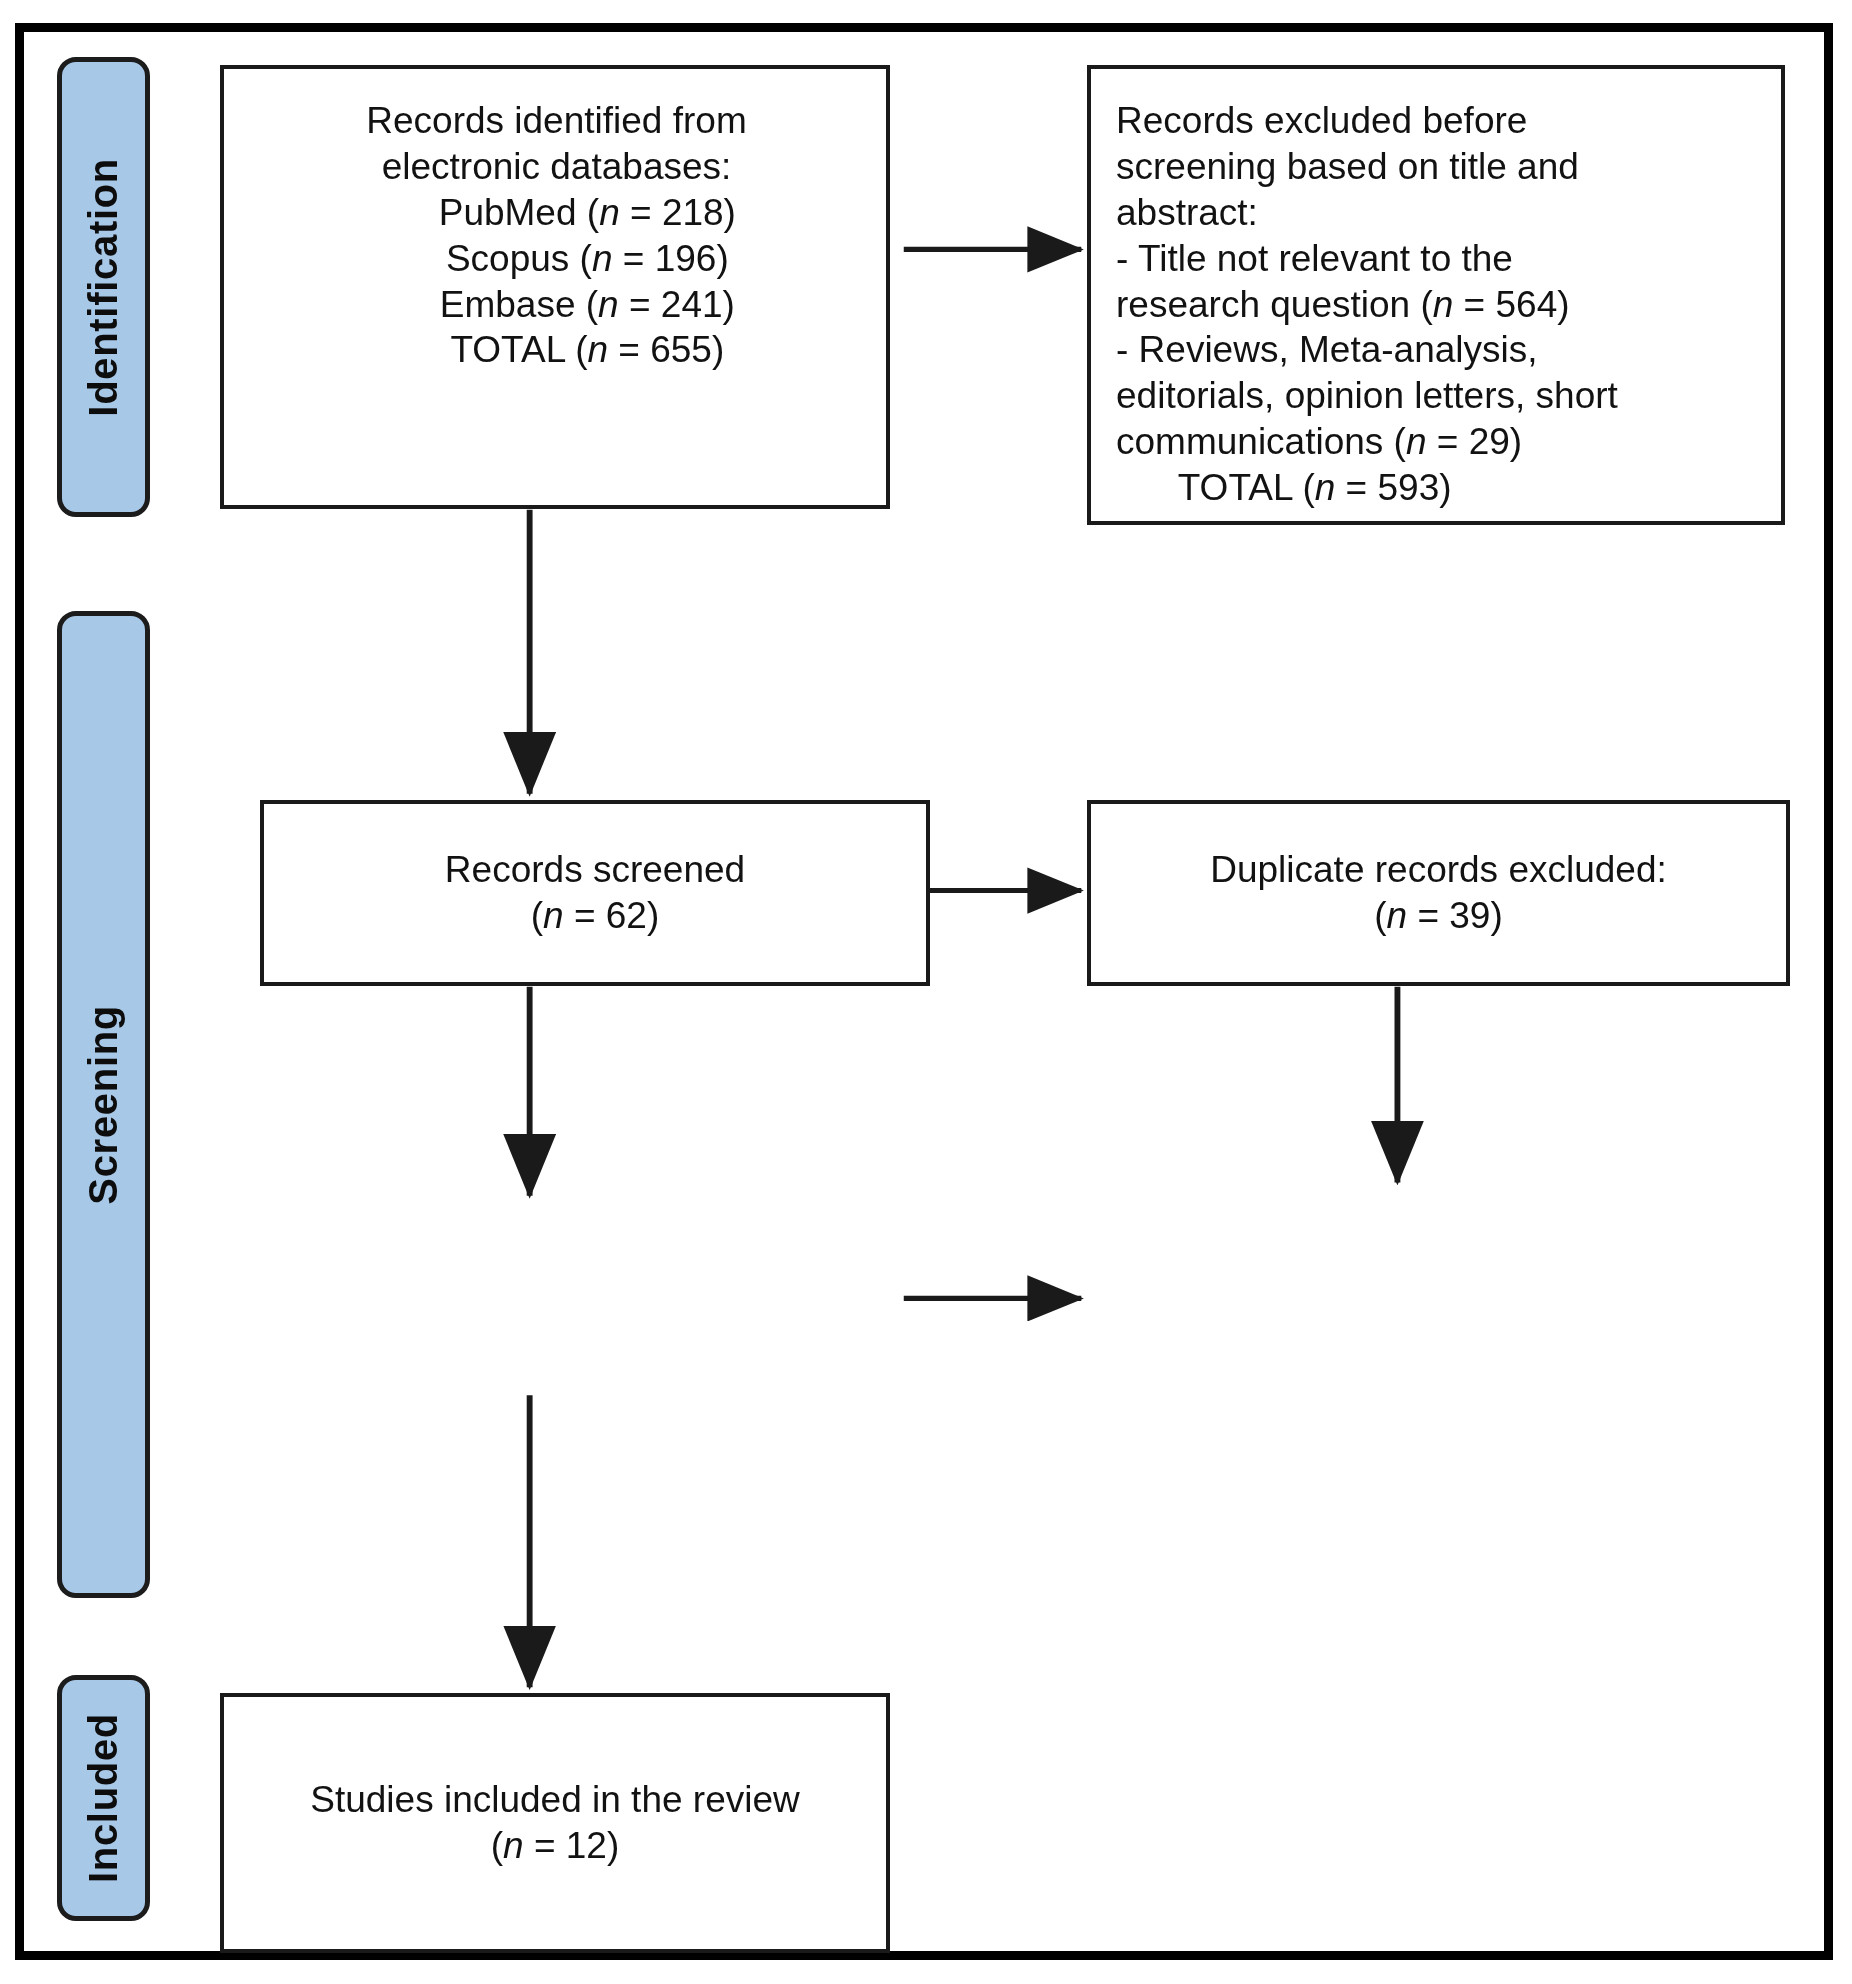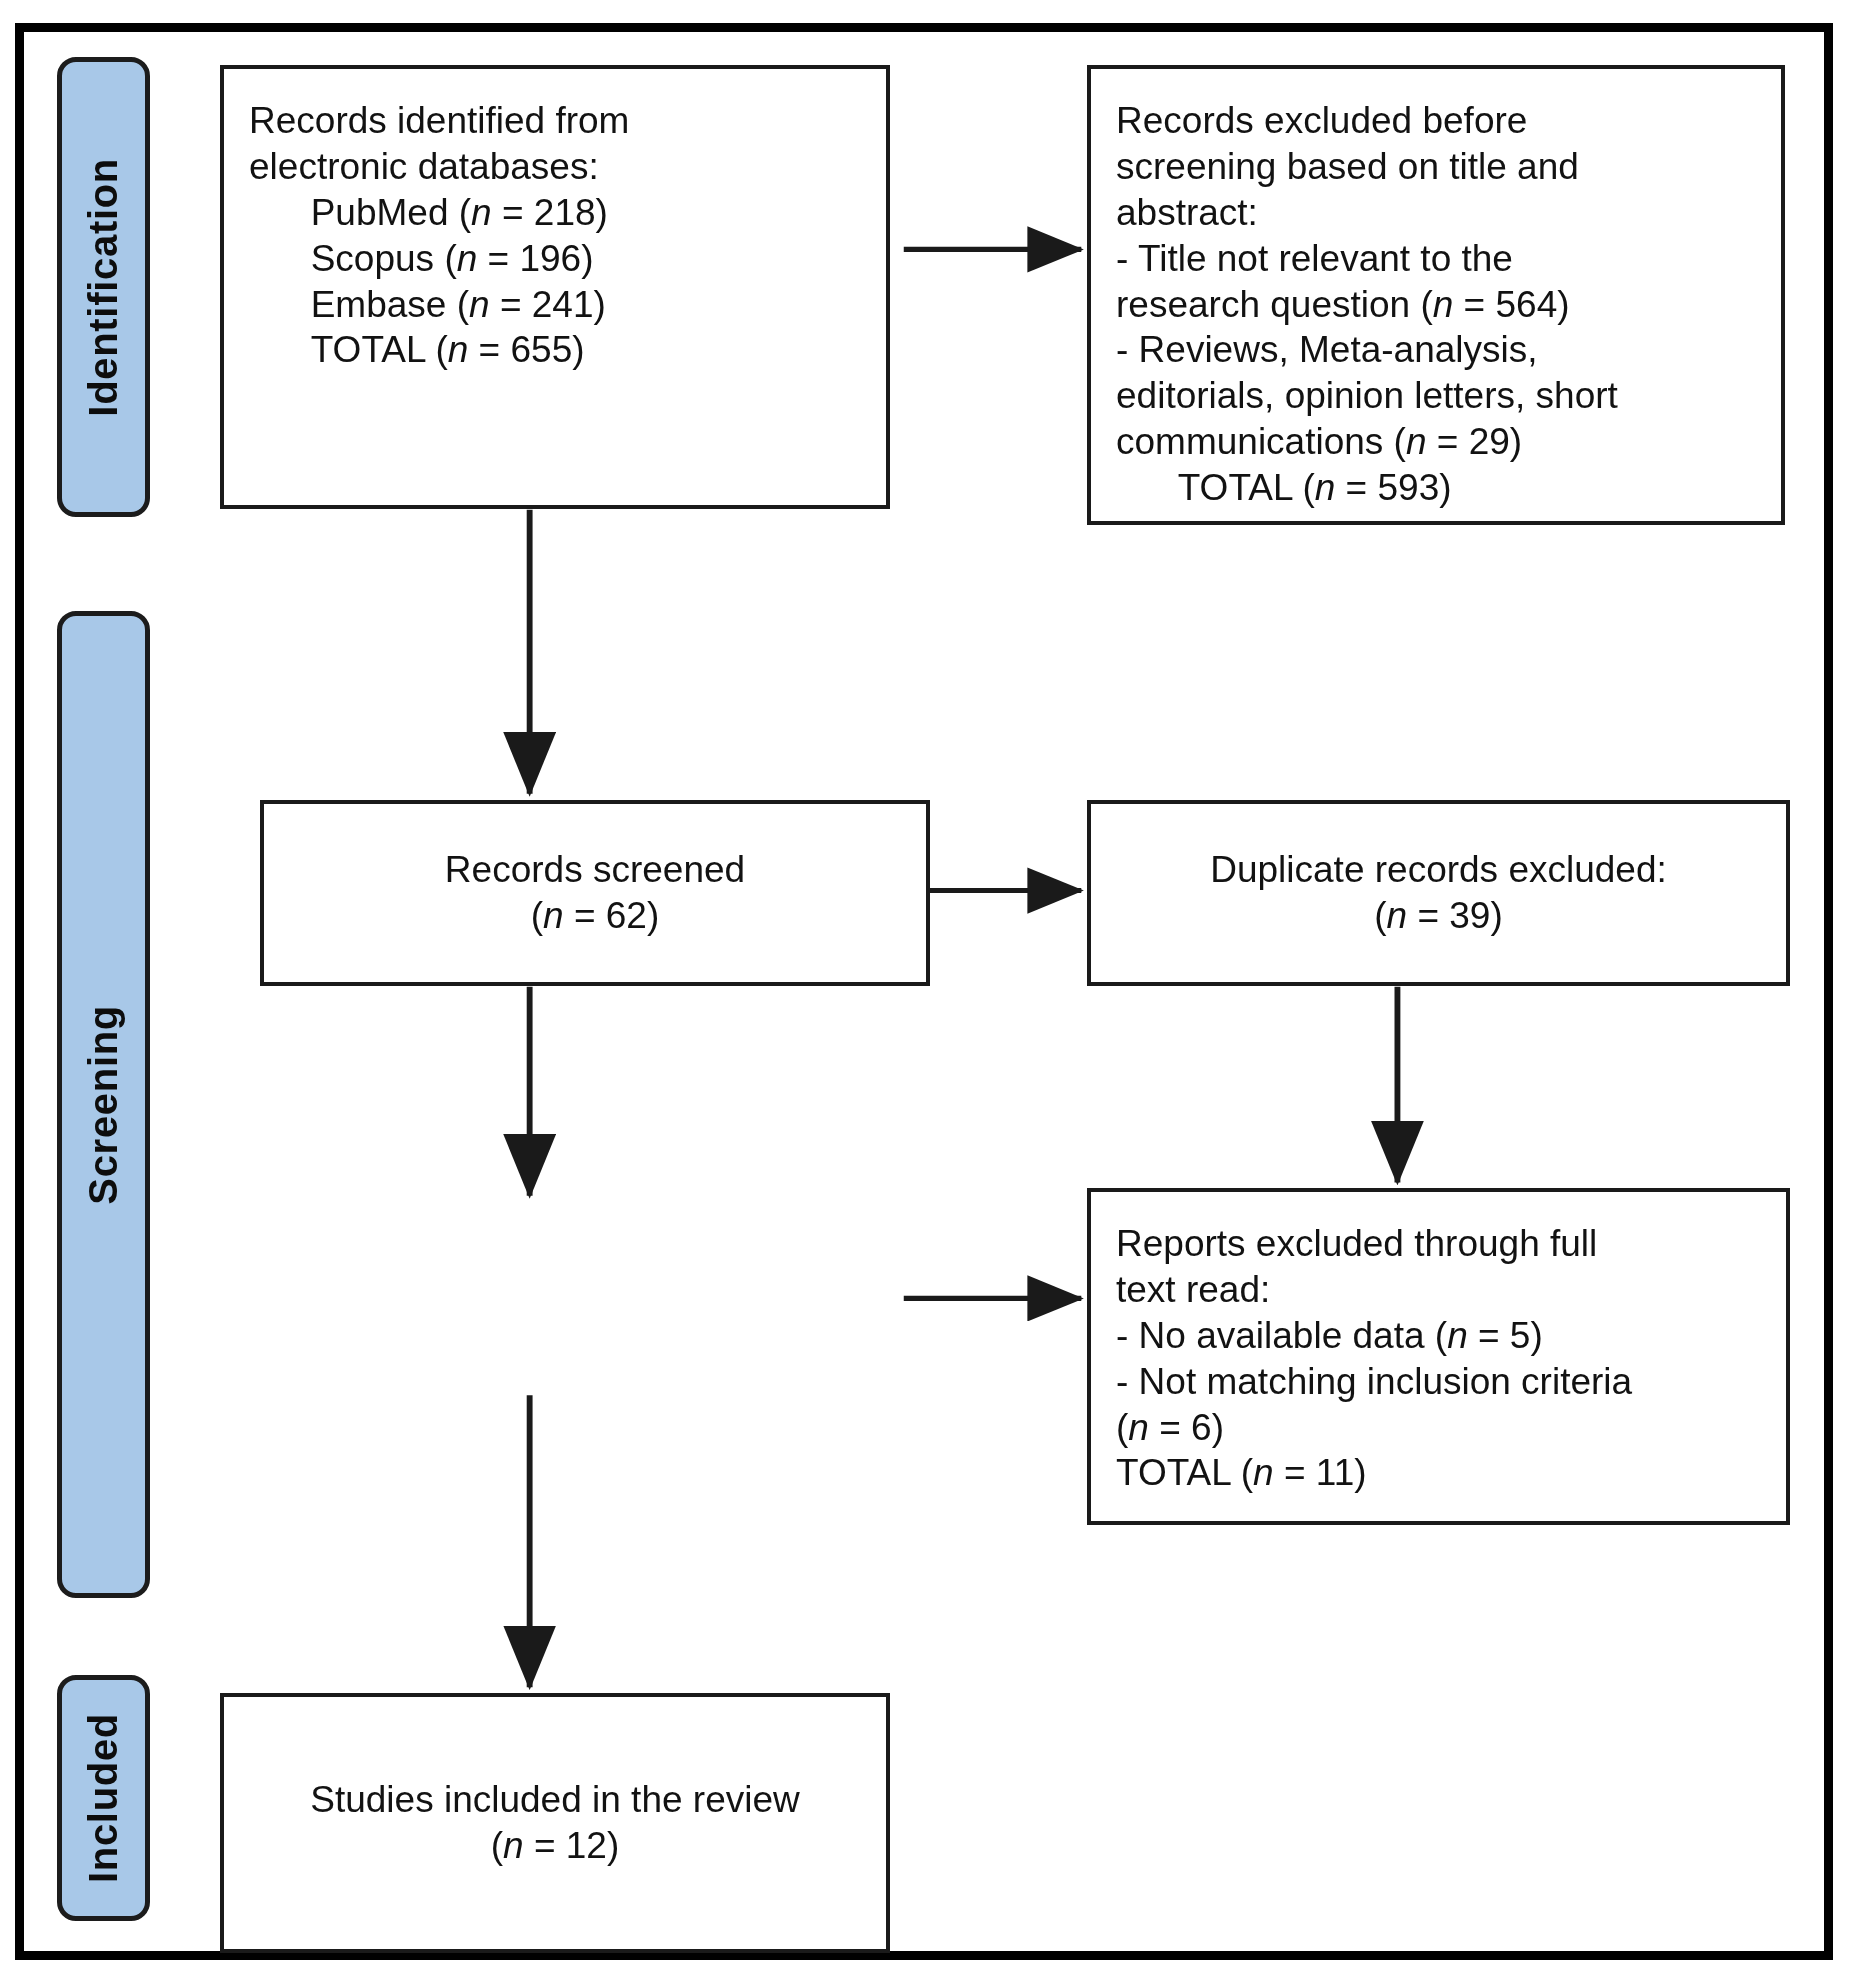--- a/index.html
+++ b/index.html
@@ -75,21 +75,21 @@
   .flow-box.center-align {
     display: flex;
     align-items: center;
     justify-content: center;
     text-align: center;
     padding: 13.2px 17.6px;
   }
   .flow-box.center-align .box-text { text-align: center; }
 
   
-  #box-identified      { left: 220px;  top: 65px;   width: 670px;  height: 444px; }
+  #box-identified      { left: 220px;  top: 65px;   width: 670px;  height: 444px; text-align: center; }
   #box-excluded-pre    { left: 1087px; top: 65px;   width: 698px;  height: 460px; }
   #box-screened        { left: 220px;  top: 800px; width: 670px;  height: 186px; margin-left: 40px; }
   #box-duplicates      { left: 1087px; top: 800px; width: 703px;  height: 186px; }
   #box-eligibility     { left: 220px;  top: 1202px; width: 670px;  height: 192px; }
   #box-reports-excl    { left: 1087px; top: 1188px; width: 703px;  height: 337px; }
   #box-included        { left: 220px;  top: 1693px; width: 670px;  height: 260px; }
 
   #box-identified .box-text  { text-indent: 0; }
 
   
@@ -169,28 +169,20 @@
     <span class="box-text">Records screened
 (<i class="nsym">n</i> = 62)</span>
   </div>
 
   <div class="flow-box center-align" id="box-duplicates">
     <span class="box-text">Duplicate records excluded:
 (<i class="nsym">n</i> = 39)</span>
   </div>
 
 
-  <div class="flow-box left-align" id="box-reports-excl">
-    <span class="box-text">Reports excluded through full
-text read:
-- No available data (<i class="nsym">n</i> = 5)
-- Not matching inclusion criteria
-(<i class="nsym">n</i> = 6)
-TOTAL (<i class="nsym">n</i> = 11)</span>
-  </div>
 
   <div class="flow-box center-align" id="box-included">
     <span class="box-text">Studies included in the review
 (<i class="nsym">n</i> = 12)</span>
   </div>
 
 </div>
 
 
 </body></html>

